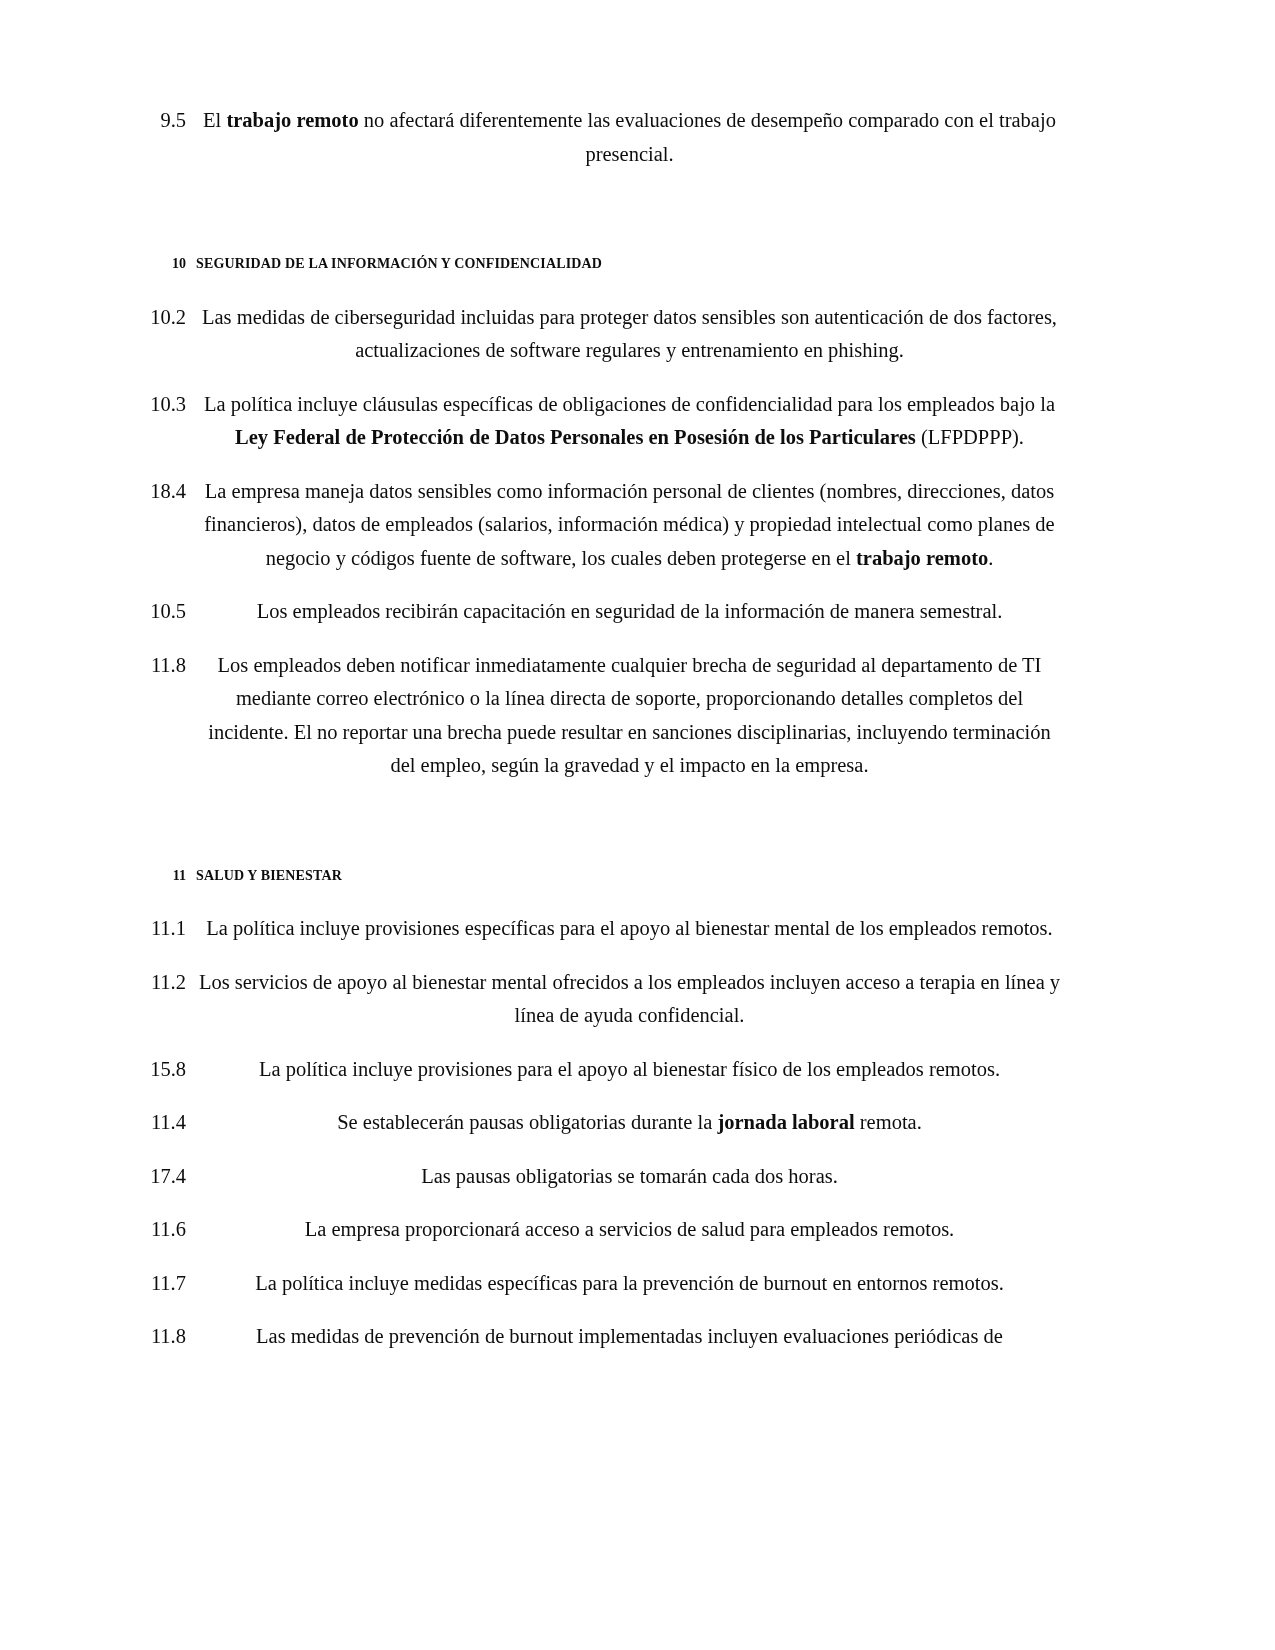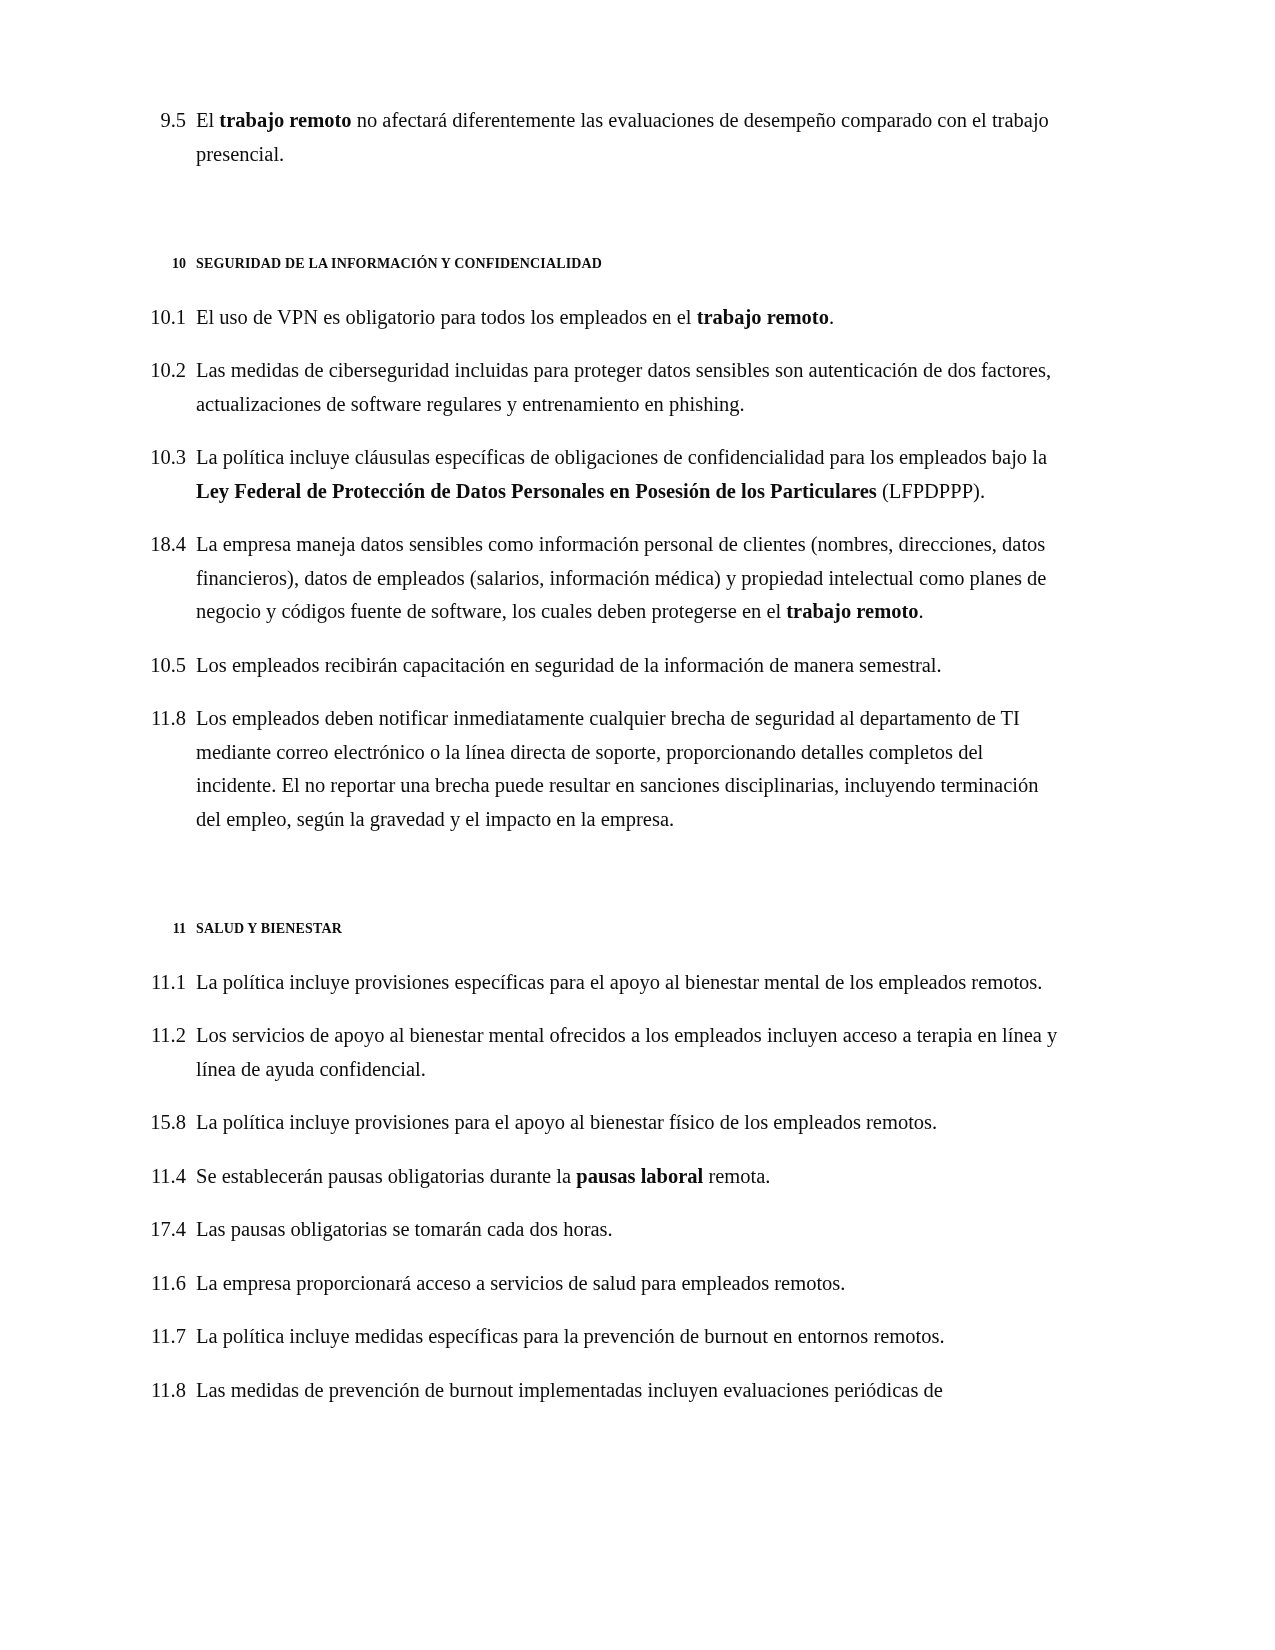--- a/index.html
+++ b/index.html
@@ -41,21 +41,21 @@
   .clause .num {
     flex: 0 0 52px;
     width: 52px;
     text-align: right;
     padding-right: 0;
     white-space: nowrap;
   }
   .clause .txt {
     flex: 1 1 auto;
     padding-left: 10px;
-    text-align: left;
+    text-align: center;
     hyphens: none;
   }
   .clause .txt b {
     font-weight: 700;
   }
 
   
   .section-heading {
     display: flex;
     align-items: flex-start;
@@ -90,24 +90,20 @@
   <div class="clause">
         <span class="num">9.5</span>
         <span class="txt"><span>El </span><b>trabajo remoto</b><span> no afectará diferentemente las evaluaciones de desempeño comparado con el trabajo presencial.</span></span>
       </div>
       <div class="gap-before-section"></div>
       <div class="section-heading">
         <span class="num">10</span>
         <span class="title">SEGURIDAD DE LA INFORMACIÓN Y CONFIDENCIALIDAD</span>
       </div>
       <div class="clause">
-        <span class="num">10.1</span>
-        <span class="txt"><span>El uso de VPN es obligatorio para todos los empleados en el </span><b>trabajo remoto</b><span>.</span></span>
-      </div>
-      <div class="clause">
         <span class="num">10.2</span>
         <span class="txt"><span>Las medidas de ciberseguridad incluidas para proteger datos sensibles son autenticación de dos factores, actualizaciones de software regulares y entrenamiento en phishing.</span></span>
       </div>
       <div class="clause">
         <span class="num">10.3</span>
         <span class="txt"><span>La política incluye cláusulas específicas de obligaciones de confidencialidad para los empleados bajo la </span><b>Ley Federal de Protección de Datos Personales en Posesión de los Particulares</b><span> (LFPDPPP).</span></span>
       </div>
       <div class="clause">
         <span class="num">18.4</span>
         <span class="txt"><span>La empresa maneja datos sensibles como información personal de clientes (nombres, direcciones, datos financieros), datos de empleados (salarios, información médica) y propiedad intelectual como planes de negocio y códigos fuente de software, los cuales deben protegerse en el </span><b>trabajo remoto</b><span>.</span></span>
@@ -132,21 +128,21 @@
       <div class="clause">
         <span class="num">11.2</span>
         <span class="txt"><span>Los servicios de apoyo al bienestar mental ofrecidos a los empleados incluyen acceso a terapia en línea y línea de ayuda confidencial.</span></span>
       </div>
       <div class="clause">
         <span class="num">15.8</span>
         <span class="txt"><span>La política incluye provisiones para el apoyo al bienestar físico de los empleados remotos.</span></span>
       </div>
       <div class="clause">
         <span class="num">11.4</span>
-        <span class="txt"><span>Se establecerán pausas obligatorias durante la </span><b>pausas laboral</b><span> remota.</span></span>
+        <span class="txt"><span>Se establecerán pausas obligatorias durante la </span><b>jornada laboral</b><span> remota.</span></span>
       </div>
       <div class="clause">
         <span class="num">17.4</span>
         <span class="txt"><span>Las pausas obligatorias se tomarán cada dos horas.</span></span>
       </div>
       <div class="clause">
         <span class="num">11.6</span>
         <span class="txt"><span>La empresa proporcionará acceso a servicios de salud para empleados remotos.</span></span>
       </div>
       <div class="clause">

